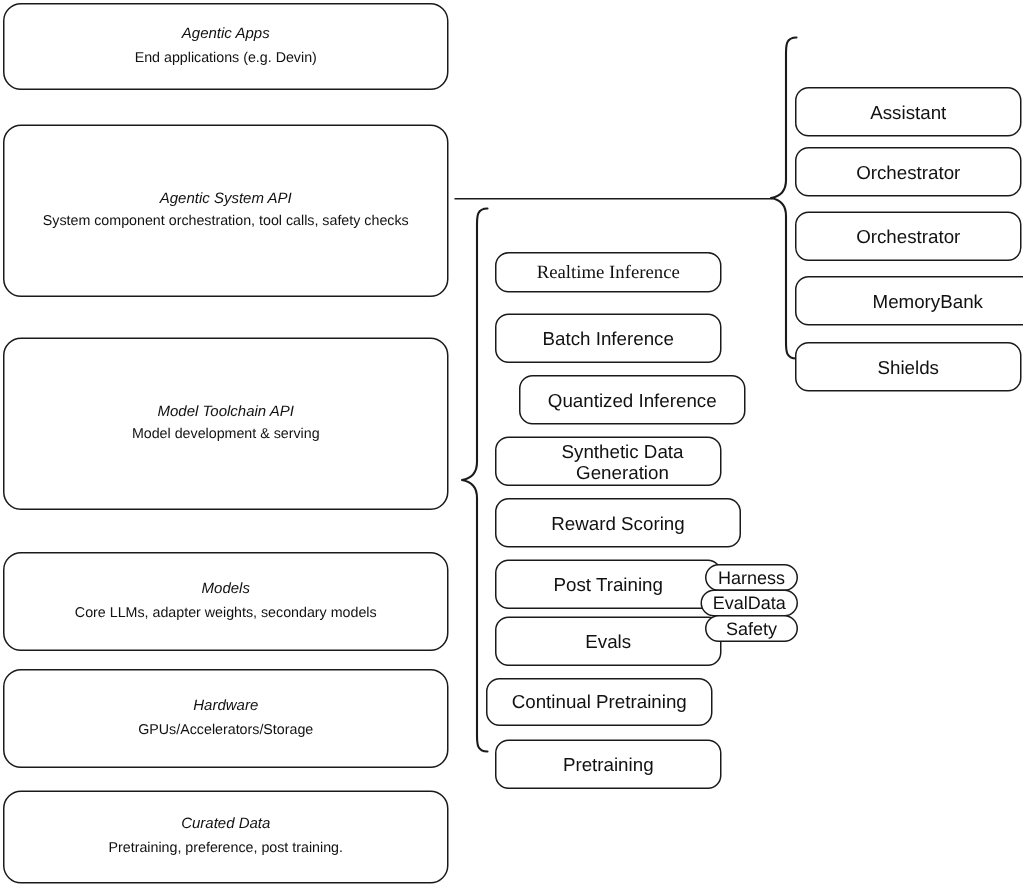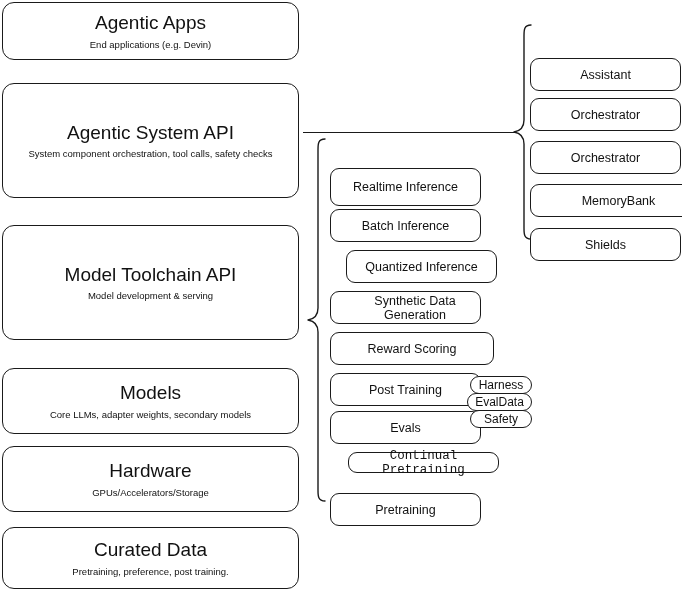--- a/index.html
+++ b/index.html
@@ -21,23 +21,24 @@
     border: 1.4px solid #1a1a1a;
     border-radius: 12px;
     background: #ffffff;
     display: flex;
     flex-direction: column;
     align-items: center;
     justify-content: center;
     text-align: center;
   }
   .rbox .title {
-    font-size: 19px;
+    font-size: 10px;
     color: #111111;
     line-height: 1.35;
+    font-style: italic;
   }
   .rbox .sub {
     font-size: 9.5px;
     color: #111111;
     line-height: 1.35;
     margin-top: 3px;
   }
   .stackbox {
     position: absolute;
     box-sizing: border-box;
@@ -117,42 +118,42 @@
       <path d="M19 1 C12 1 12 6 12 12 L12 170 C12 178 8 181 2 182 C8 183 12 186 12 194 L12 352 C12 358 12 363 19 363" stroke="#1a1a1a" stroke-width="1.4" fill="none" stroke-linecap="round" stroke-linejoin="round"></path>
     </svg>
   </div>
 
   <div class="brace" style="left:512px; top:24px; width:20px; height:222px;">
     <svg width="20" height="222" viewBox="0 0 20 222" fill="none">
       <path d="M19 1 C12 1 12 6 12 12 L12 96 C12 104 8 107 2 108 C8 109 12 112 12 120 L12 204 C12 210 12 215 19 215" stroke="#1a1a1a" stroke-width="1.4" fill="none" stroke-linecap="round" stroke-linejoin="round"></path>
     </svg>
   </div>
 
-  <div class="stackbox" style="left:330px; top:144px; width:151px; height:38px;">
+  <div class="stackbox" style="left:330px; top:144px; width:151px; height:27px;font-family:Liberation Serif, serif;">
     <span>Realtime Inference</span>
   </div>
   <div class="stackbox" style="left:330px; top:185px; width:151px; height:33px;">
     <span>Batch Inference</span>
   </div>
   <div class="stackbox" style="left:346px; top:226px; width:151px; height:33px;">
     <span>Quantized Inference</span>
   </div>
   <div class="stackbox" style="left:330px; top:267px; width:151px; height:33px;padding-left:19px;">
     <span>Synthetic Data Generation</span>
   </div>
   <div class="stackbox" style="left:330px; top:308px; width:164px; height:33px;">
     <span>Reward Scoring</span>
   </div>
   <div class="stackbox" style="left:330px; top:349px; width:151px; height:33px;">
     <span>Post Training</span>
   </div>
   <div class="stackbox" style="left:330px; top:387px; width:151px; height:33px;">
     <span>Evals</span>
   </div>
-  <div class="stackbox" style="left:348px; top:428px; width:151px; height:21px;font-family:Liberation Mono, monospace;">
+  <div class="stackbox" style="left:324px; top:428px; width:151px; height:32px;">
     <span>Continual Pretraining</span>
   </div>
   <div class="stackbox" style="left:330px; top:469px; width:151px; height:33px;">
     <span>Pretraining</span>
   </div>
 
   <div class="pill" style="left:470px; top:376px; width:62px; height:18px;">
     <span>Harness</span>
   </div>
   <div class="pill" style="left:467px; top:393px; width:65px; height:18px;align-items:center;">

